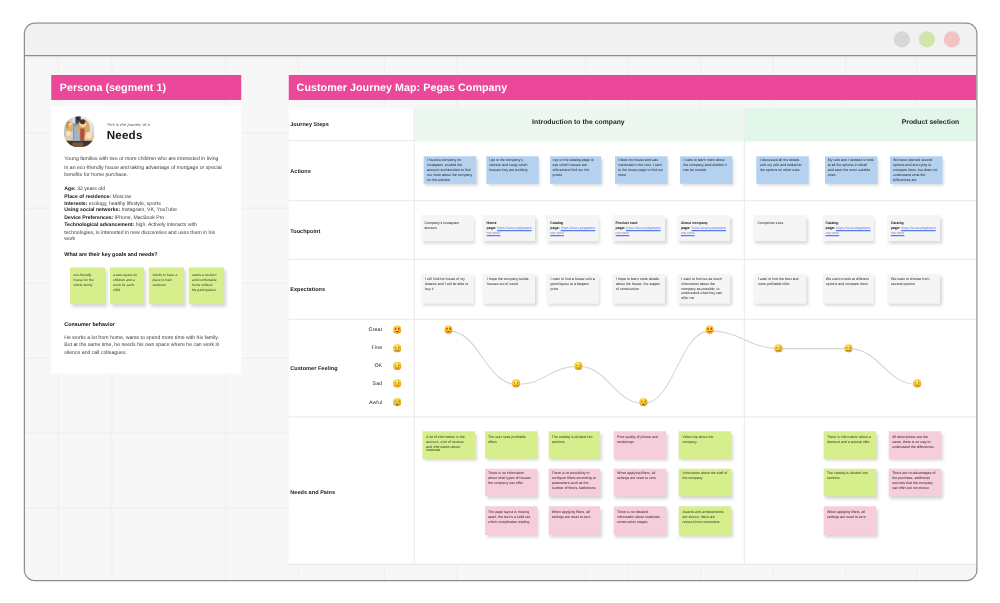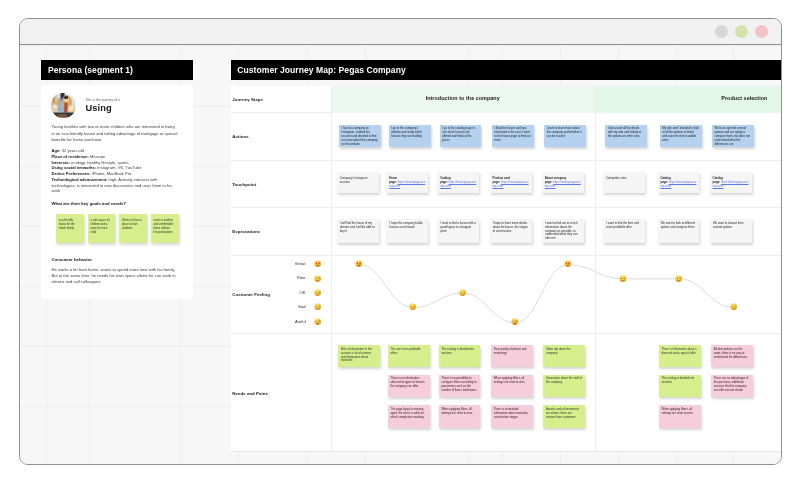--- a/index.html
+++ b/index.html
@@ -13,21 +13,21 @@
   .dot{position:absolute;top:6px;width:13px;height:13px;border-radius:50%;}
   #dot-min{left:695px;background:#d6d7d8;}
   #dot-max{left:715px;background:#d3e3ab;}
   #dot-close{left:735px;background:#f2c3c5;}
   #canvas{position:absolute;left:0;top:27px;width:761px;height:418px;background:#f7f7f7;overflow:hidden;}
   .gridv{position:absolute;top:0;bottom:0;width:1px;background:#efefef;}
   .gridh{position:absolute;left:0;right:0;height:1px;background:#efefef;}
 
   
   #persona{position:absolute;left:21.2px;top:14px;width:152.3px;}
-  .green-header{background:#000000;color:#ffffff;font-weight:bold;font-size:8.55px;
+  .green-header{background:#ec4899;color:#ffffff;font-weight:bold;font-size:8.55px;
                 line-height:1;padding:6.2px 9px 5.6px 6.7px;letter-spacing:.05px;}
   #persona-card{background:#ffffff;padding:8px 15px 13.5px 10.3px;margin-top:5.1px;}
   #persona-top{display:flex;align-items:center;gap:9.5px;margin-bottom:6.5px;}
   #avatar{width:24.4px;height:24.4px;border-radius:50%;overflow:hidden;flex:0 0 24.4px;margin-left:0px;}
   .eyebrow{font-size:3.2px;font-style:italic;color:#4d4d4d;margin-bottom:2.6px;letter-spacing:.1px;}
   .pname{font-size:9.3px;font-weight:bold;color:#171717;line-height:1;letter-spacing:.15px;}
   .ptext{font-size:4.12px;line-height:1.5;color:#3b3b3b;}
   .facts{margin-top:5.4px;font-size:4.1px;line-height:1.4;color:#3b3b3b;}
   .facts b{color:#141414;font-weight:bold;}
   .goals-title{font-size:4.3px;font-weight:bold;color:#141414;margin-top:6.8px;margin-bottom:8.5px;}
@@ -432,21 +432,21 @@
               <ellipse cx="41" cy="31" rx="5" ry="5.2" fill="#f7e3c6"></ellipse>
               <path d="M0 40h50v10H0z" fill="#35363a"></path>
               <path d="M14 43h18v7H14z" fill="#7b5638"></path>
               <ellipse cx="31" cy="9" rx="4.5" ry="4" fill="#4a3321"></ellipse>
               <ellipse cx="8" cy="8" rx="4" ry="3.2" fill="#8a6a3e"></ellipse>
               <path d="M0 0h14v10H0z" fill="#c9ccd0"></path>
             </svg>
           </div>
           <div>
             <div class="eyebrow">This is the journey of a</div>
-            <div class="pname">Using</div>
+            <div class="pname">Needs</div>
           </div>
         </div>
         <div class="ptext">Young families with two or more children who are interested in living in an eco-friendly house and taking advantage of mortgage or special benefits for home purchase.</div>
         <div class="facts" id="persona-facts">
             <div><b>Age:</b> 32 years old</div>
             <div><b>Place of residence:</b> Moscow</div>
             <div><b>Interests:</b> ecology, healthy lifestyle, sports</div>
             <div><b>Using social networks:</b> Instagram, VK, YouTube</div>
             <div><b>Device Preferences:</b> iPhone, MacBook Pro</div>
             <div><b>Technological advancement:</b> high. Actively interacts with technologies, is interested in new discoveries and uses them in his work</div>

